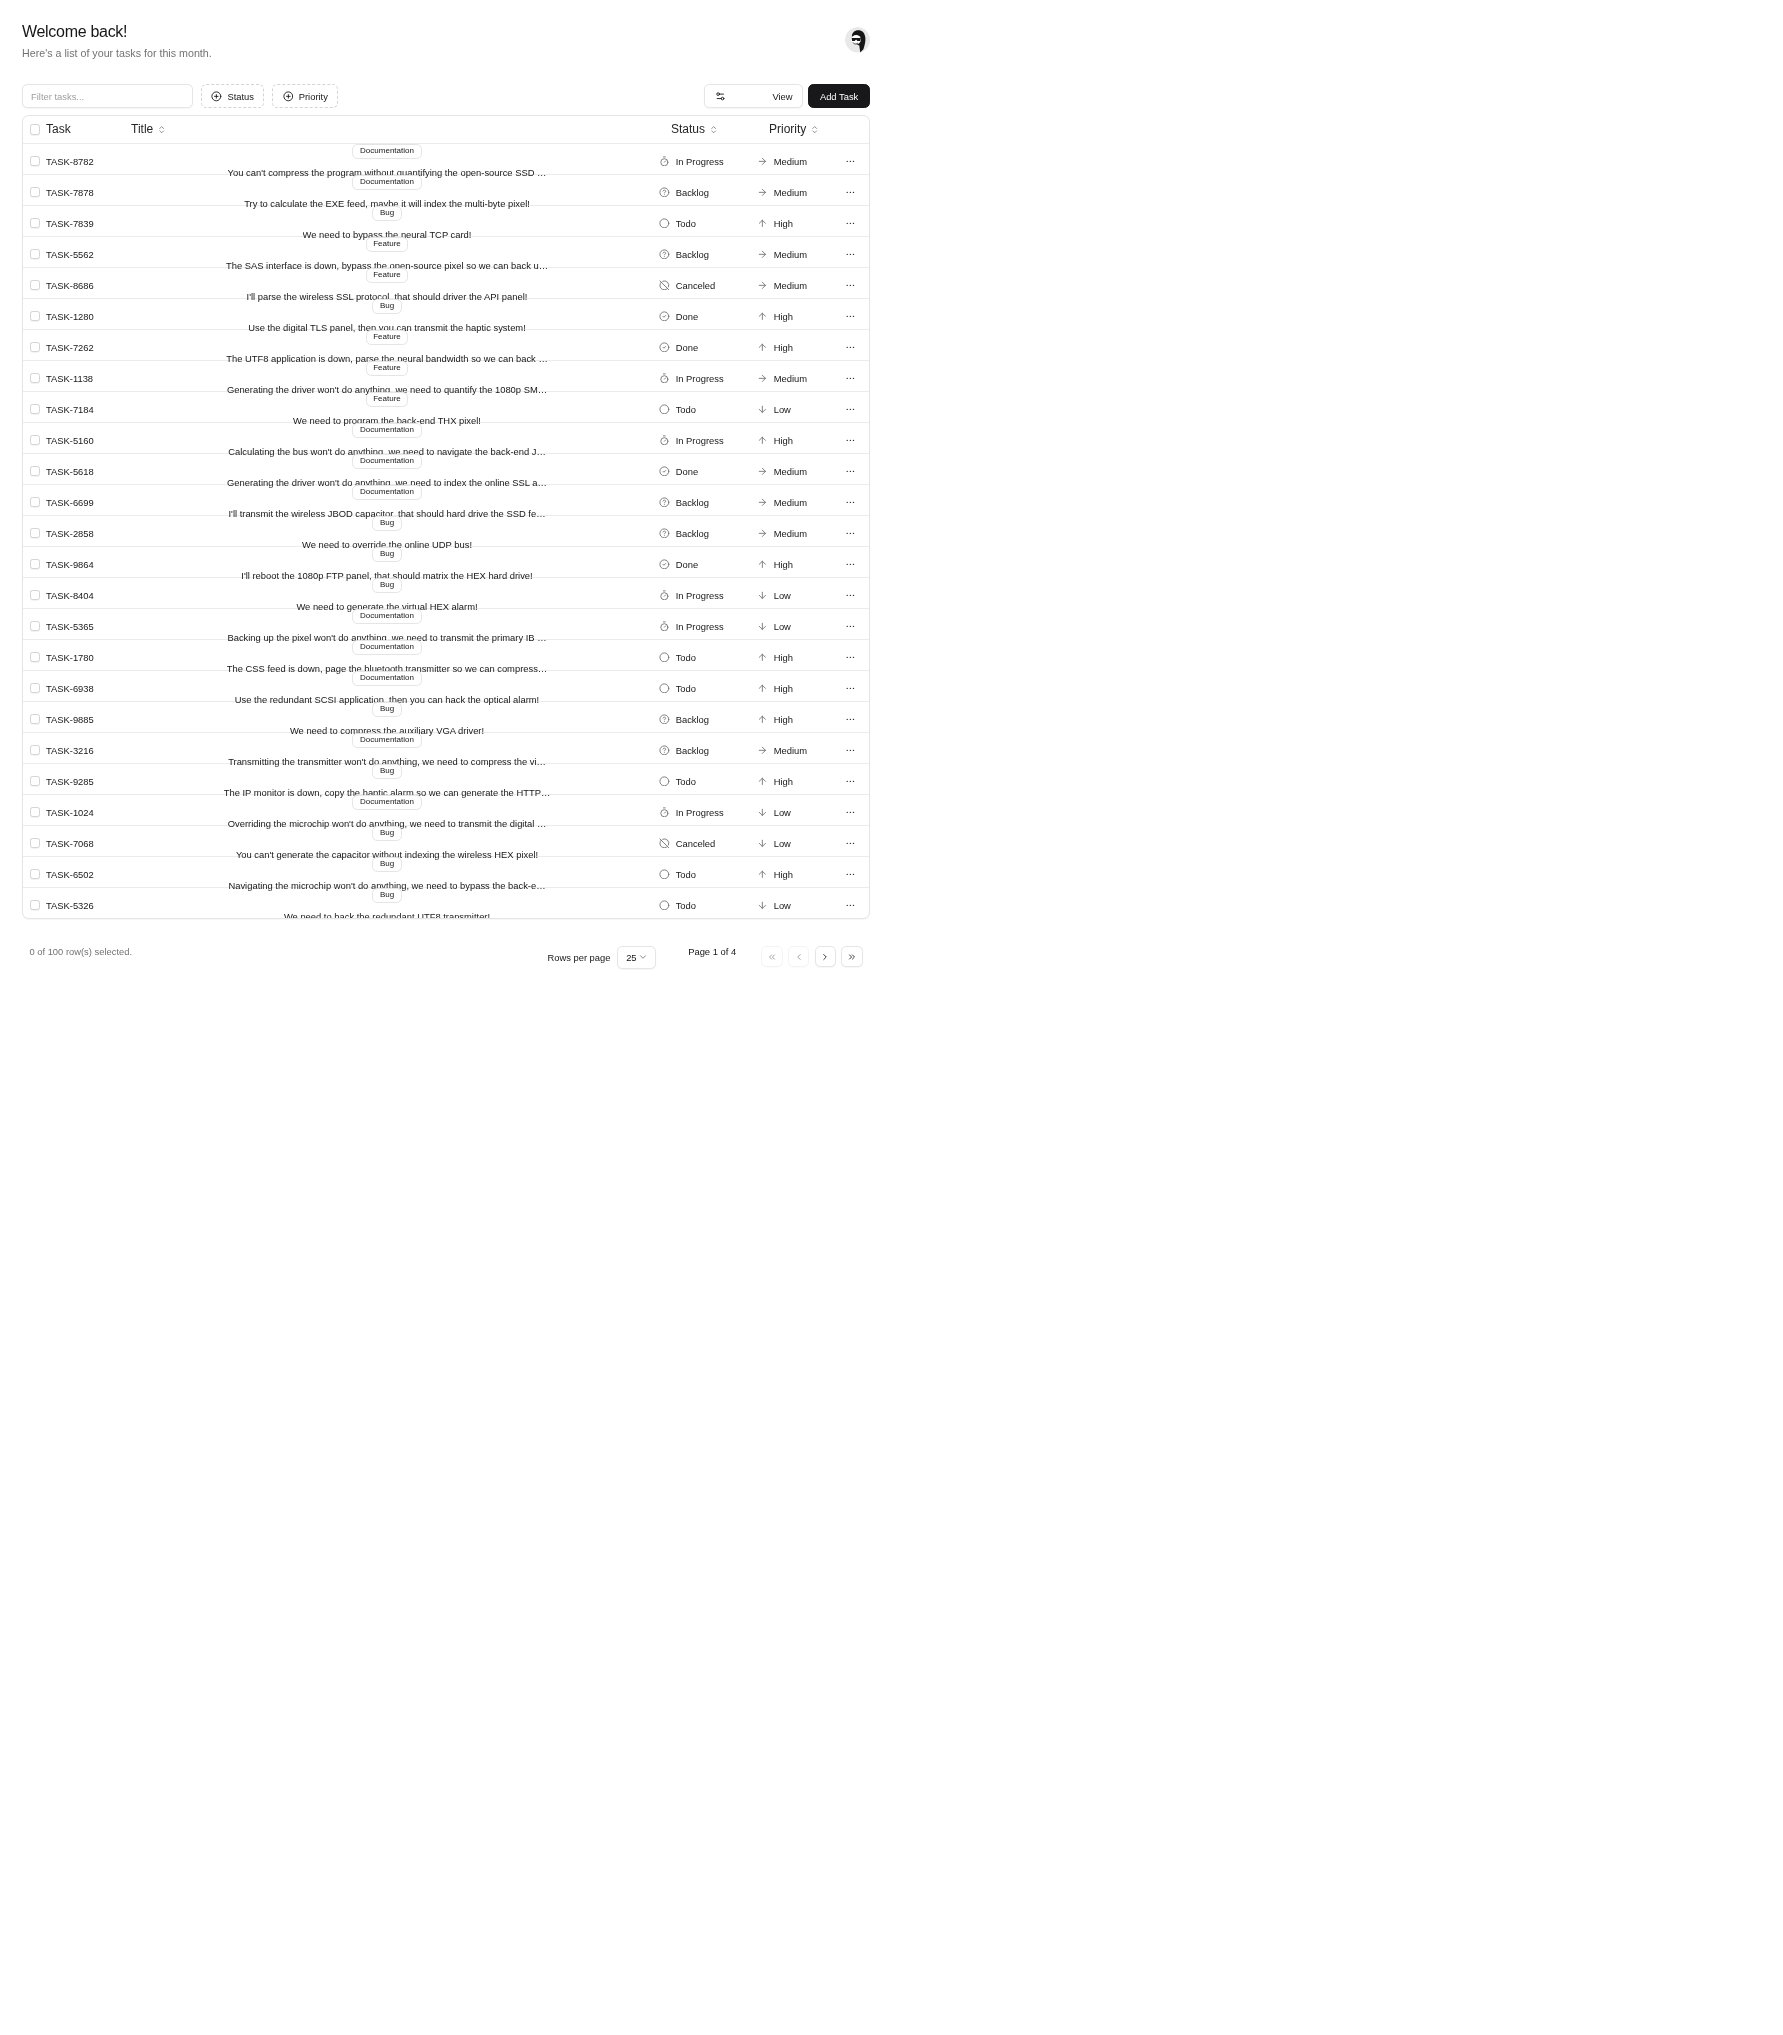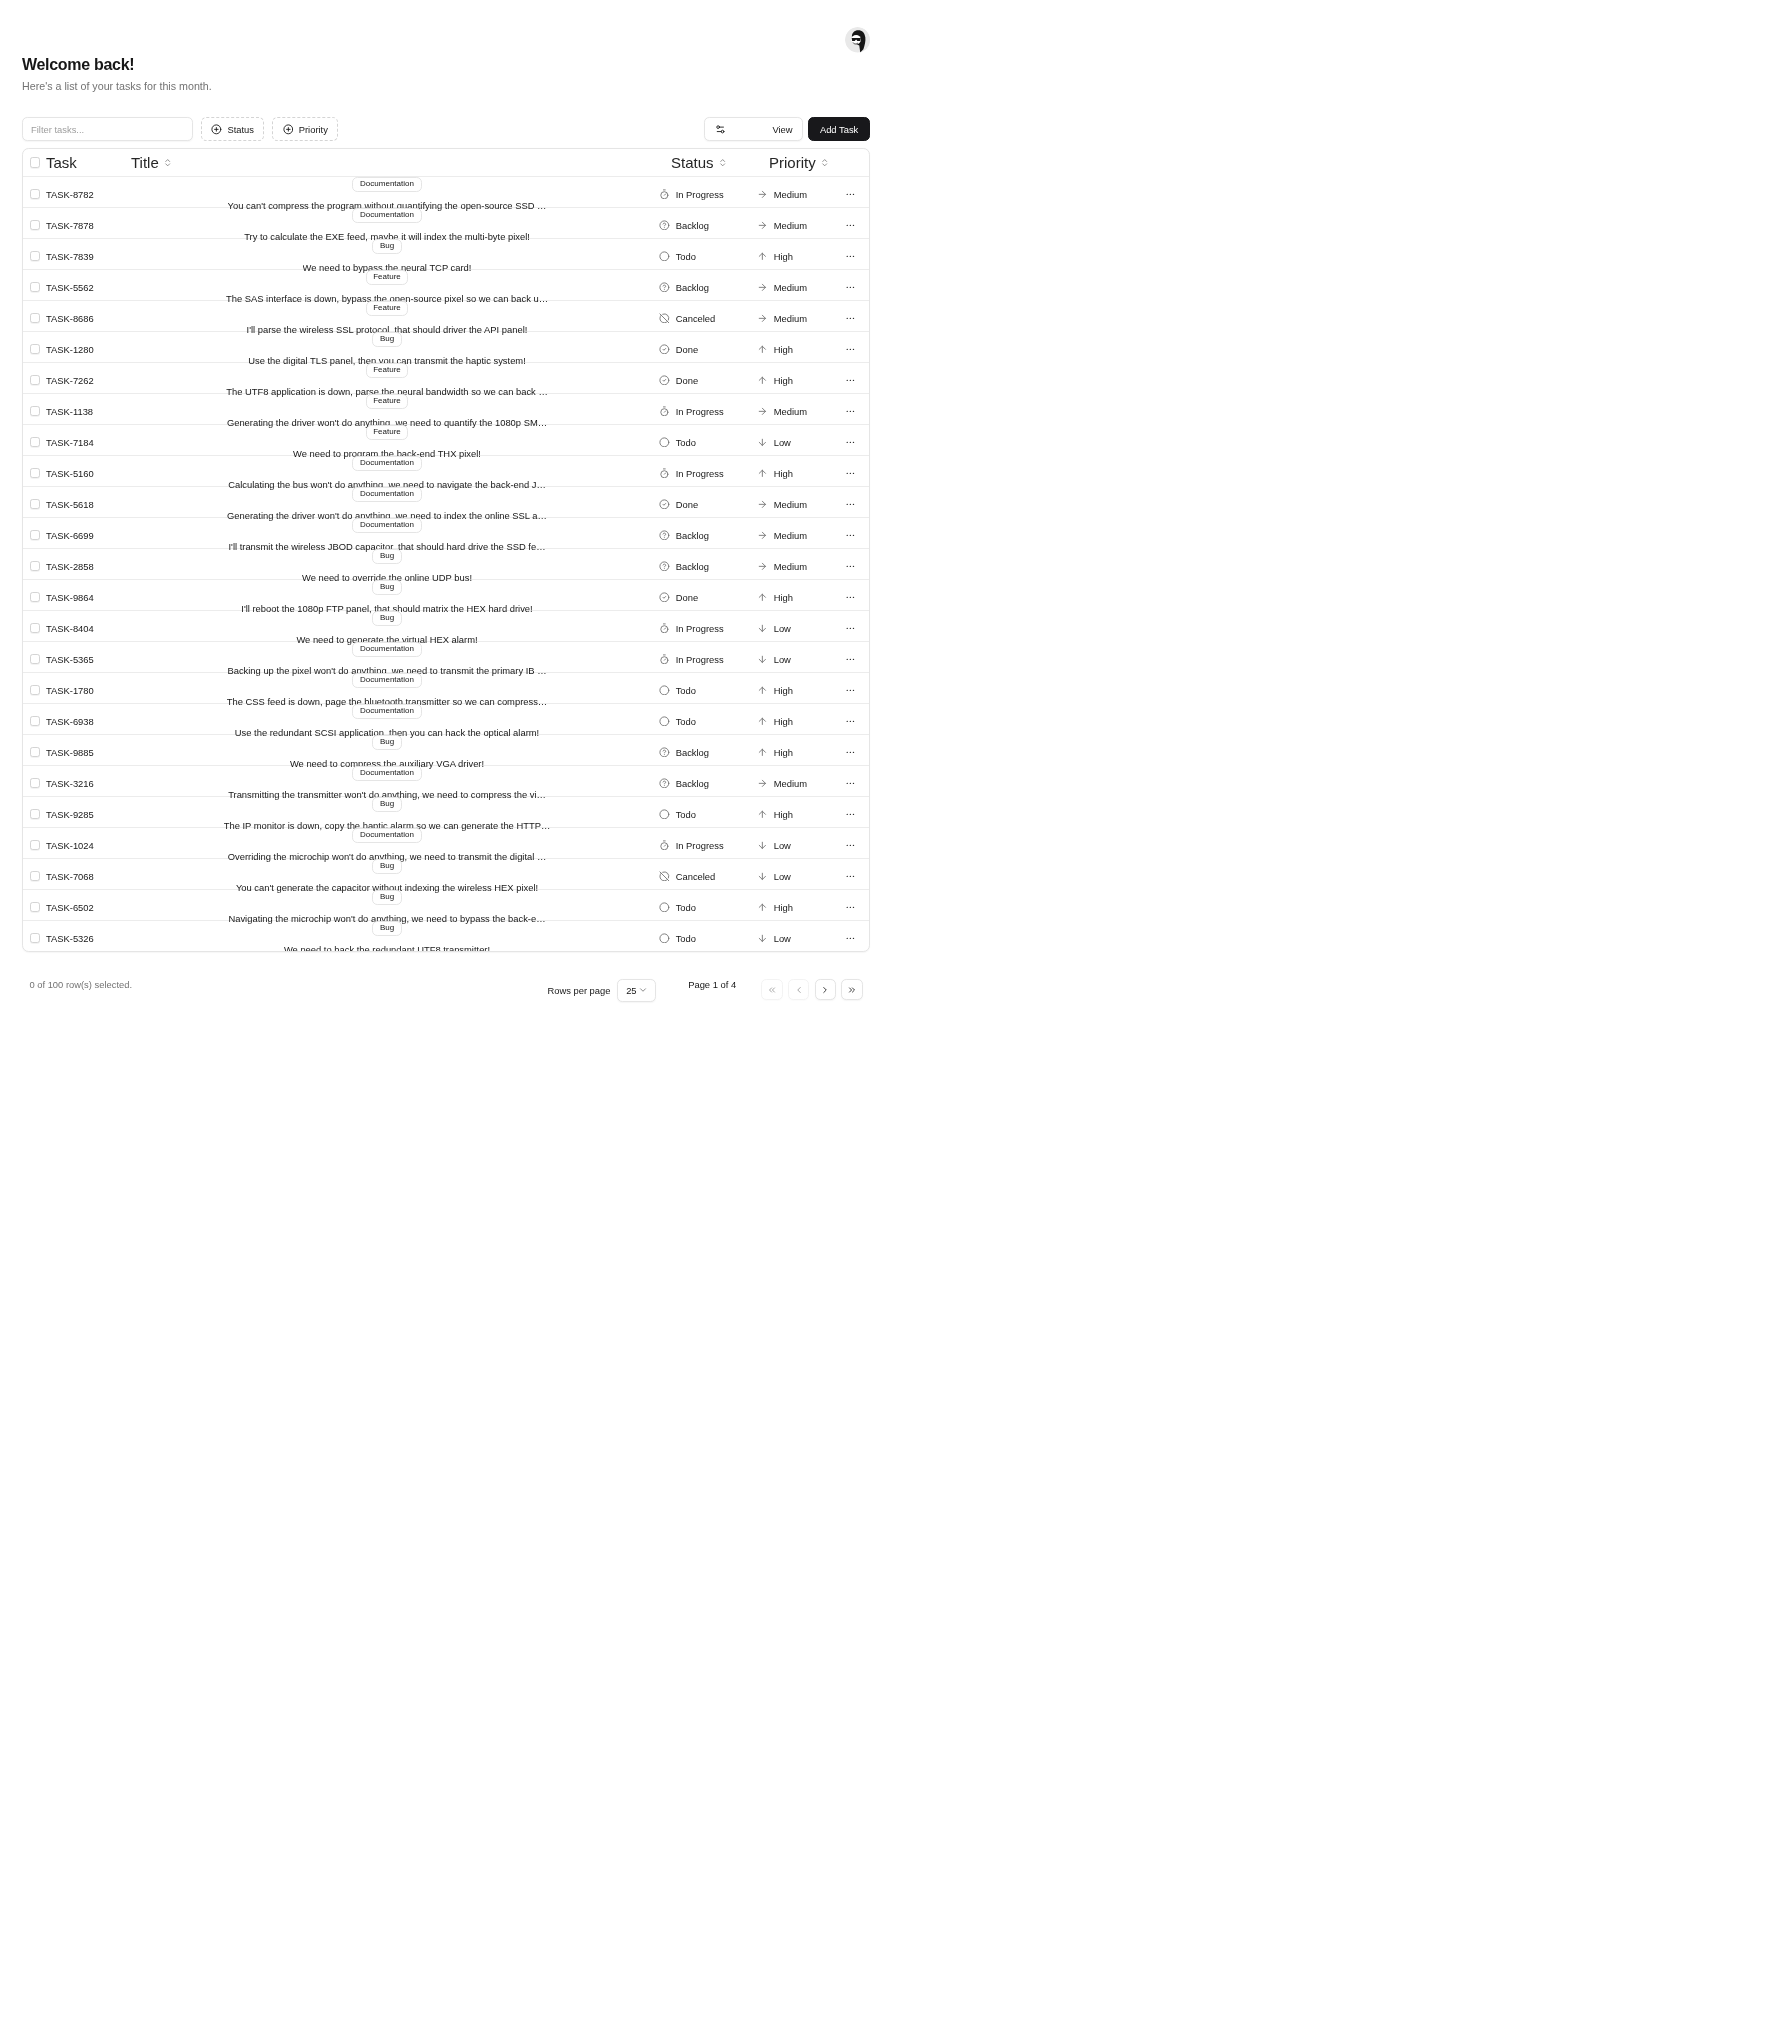--- a/index.html
+++ b/index.html
@@ -6,21 +6,21 @@
   html,body { background:#ffffff; }
   body {
     width:892px; height:1018px; overflow:hidden;
     font-family:"Liberation Sans","DejaVu Sans",sans-serif;
     color:#171717; -webkit-font-smoothing:antialiased;
   }
   .page { padding:22px; }
 
   
   .header-row { display:flex; justify-content:space-between; align-items:flex-start; }
-  h1 { font-size:16px; font-weight:700; letter-spacing:-0.3px; line-height:1.3;margin-top:33px; }
+  h1 { font-size:16px; font-weight:400; letter-spacing:-0.3px; line-height:1.3; }
   .subtitle { margin-top:4px; font-size:10.7px; color:#737373; }
   .avatar { width:25.4px; height:25.4px; border-radius:50%; overflow:hidden; flex:0 0 auto; cursor:pointer; margin-top:5.3px; }
   .avatar svg { display:block; width:100%; height:100%; }
 
   
   .toolbar { margin-top:25.4px; display:flex; align-items:center; }
   .filter-input {
     width:171px; height:24px; border:0.7px solid #e5e5e5; border-radius:5.3px;
     padding:8px 8px; font-size:9.4px; font-family:inherit; color:#171717; outline:none;
     box-shadow:0 0.7px 1.3px rgba(0,0,0,.04);
@@ -37,21 +37,21 @@
   .toolbar .spacer { flex:1; }
   .btn-view { box-shadow:0 0.7px 1.3px rgba(0,0,0,.04);gap:47px; }
   .btn-primary { background:#18181b; border-color:#18181b; color:#fff; margin-left:5.3px; padding:0 10.7px; }
 
   
   .table {
     margin-top:6.7px; border:0.7px solid #e5e5e5; border-radius:6.7px;
     overflow:hidden; box-shadow:0 0.7px 1.3px rgba(0,0,0,.04); background:#fff;
   }
   .grid-row { display:grid; grid-template-columns:23px 85px 1fr 98px 75px 37px; align-items:center; }
-  .thead { height:27px; font-size:15px; font-weight:500; color:#262626; }
+  .thead { height:27px; font-size:12px; font-weight:500; color:#262626; }
   .trow  { height:31px; border-top:0.7px solid #ececec; font-size:9.4px; }
   .cell  { display:flex; align-items:center; min-width:0; }
   .cell-check { padding-left:6.7px; }
   .checkbox {
     width:10.7px; height:10.7px; border:0.7px solid #d4d4d4; border-radius:2.7px;
     background:#fff; box-shadow:0 0.7px 0.7px rgba(0,0,0,.05); cursor:pointer; flex:0 0 auto;
   }
   .hdr-label { display:inline-flex; align-items:center; gap:4px; cursor:pointer; }
   .hdr-static { cursor:default; }
   .sort-ic { width:9.4px; height:9.4px; color:#737373; display:inline-flex; }

